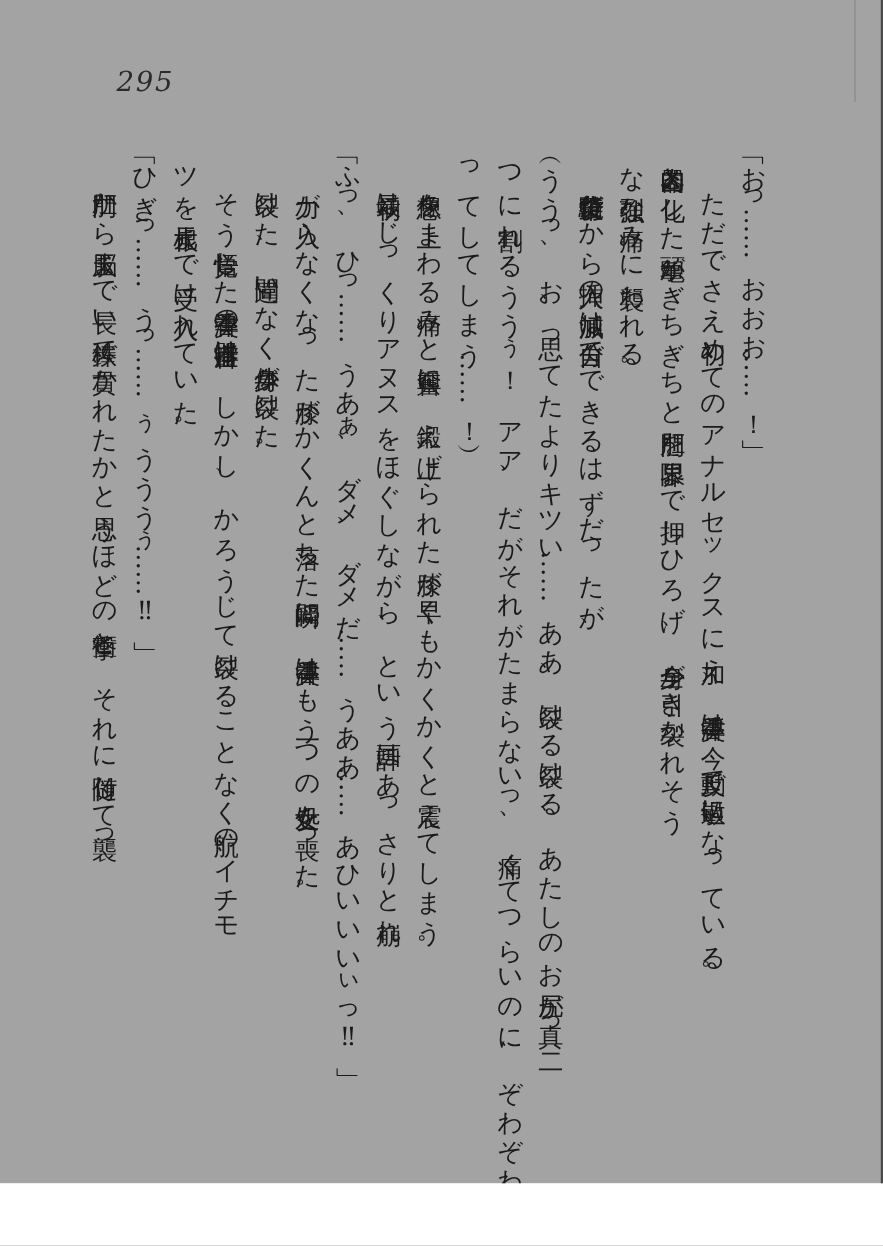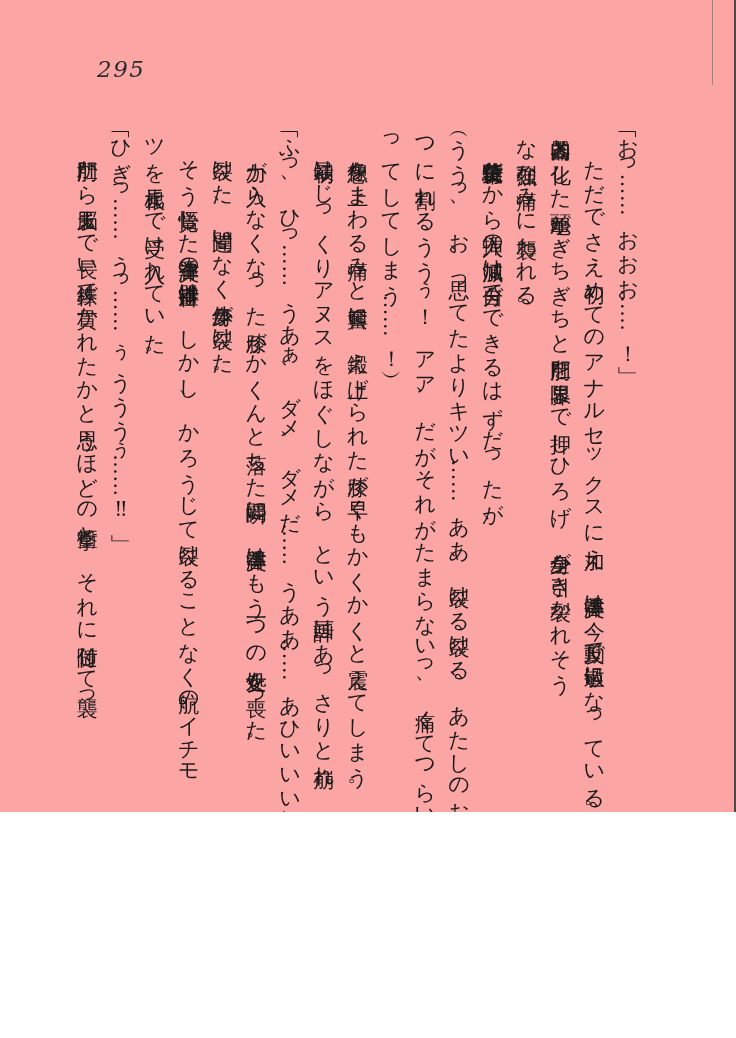--- a/index.html
+++ b/index.html
@@ -4,22 +4,22 @@
 <style>
   * { margin: 0; padding: 0; box-sizing: border-box; }
   html, body {
     width: 736px;
     height: 1038px;
     font-family: "DejaVu Serif", serif;
   }
   .page {
     position: relative;
     width: 736px;
-    height: 812px;
-    background: #fca5a5;
+    height: 986px;
+    background: #a3a3a3;
     overflow: hidden;
   }
   .page-number {
     position: absolute;
     top: 56px;
     left: 97px;
     font-size: 23px;
     font-style: italic;
     color: #2b2b2b;
     letter-spacing: 1.5px;

